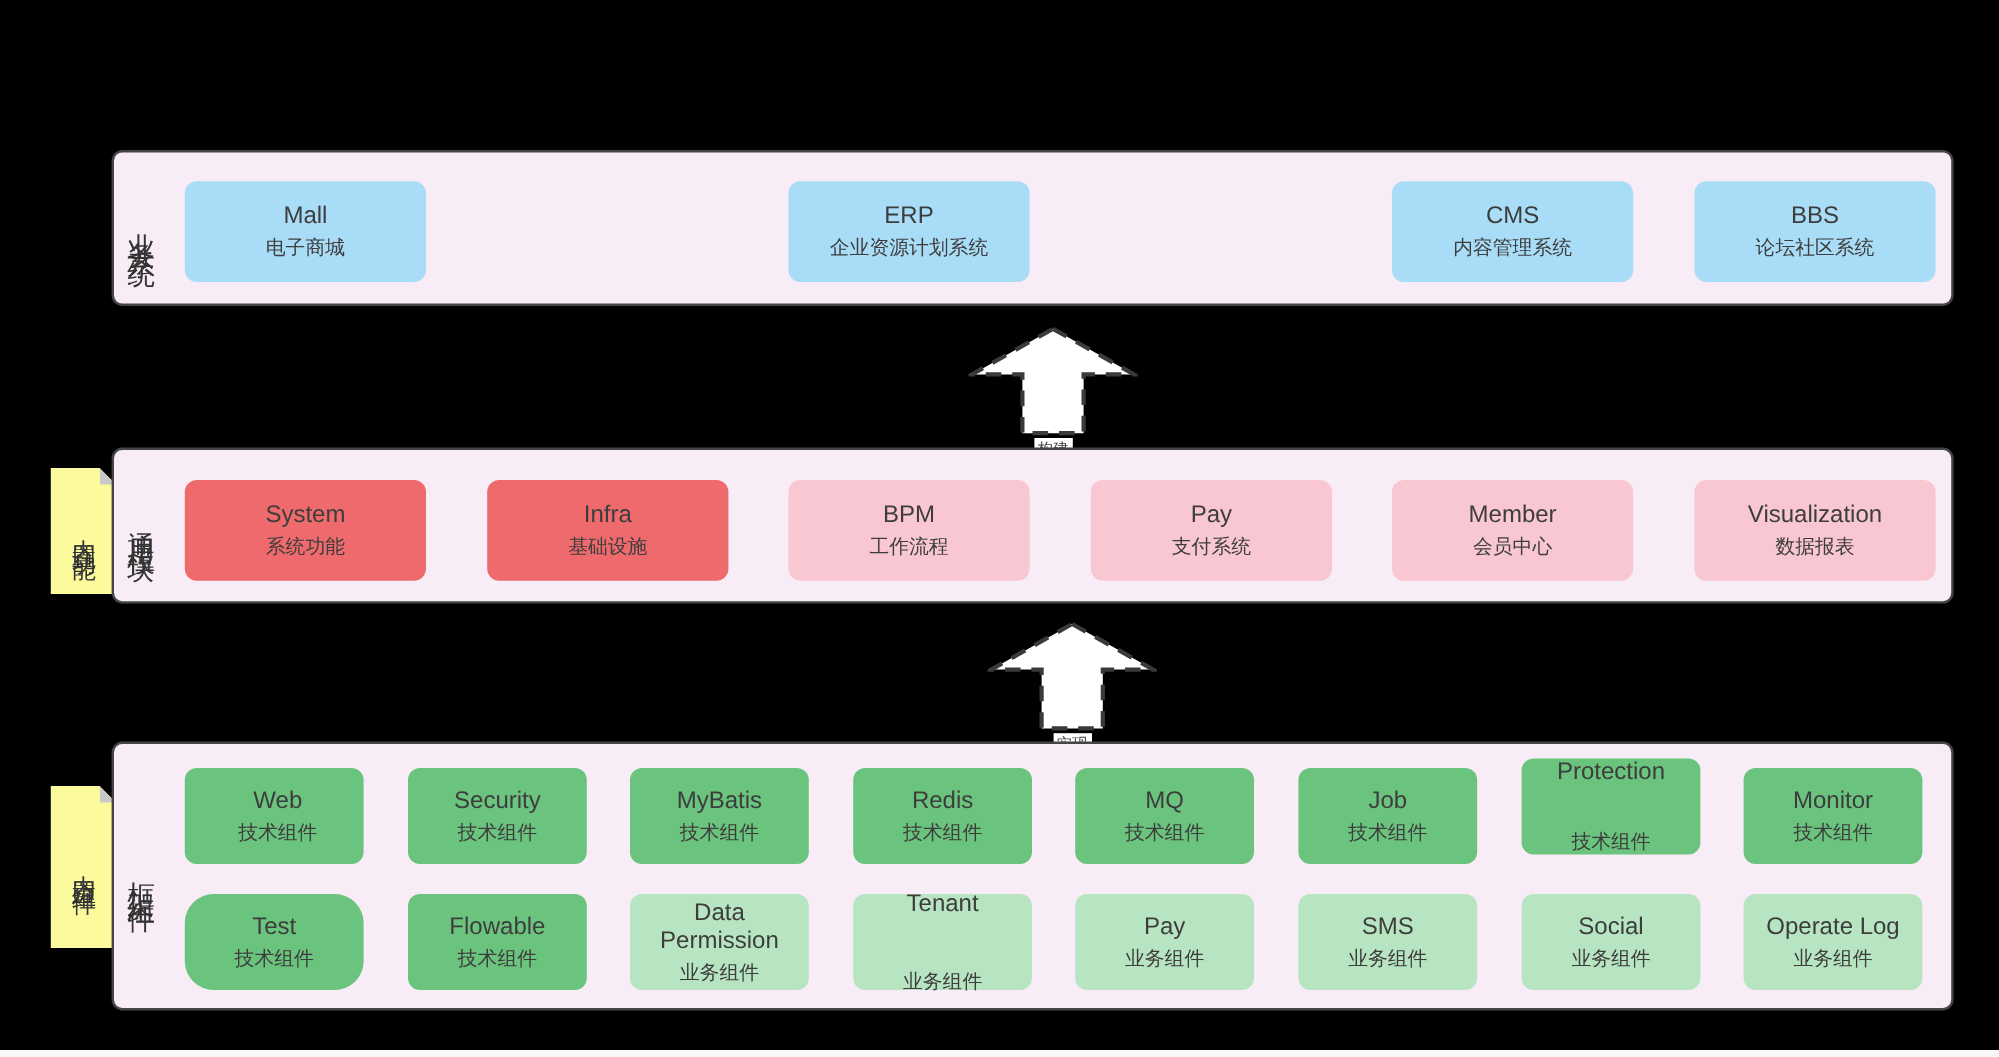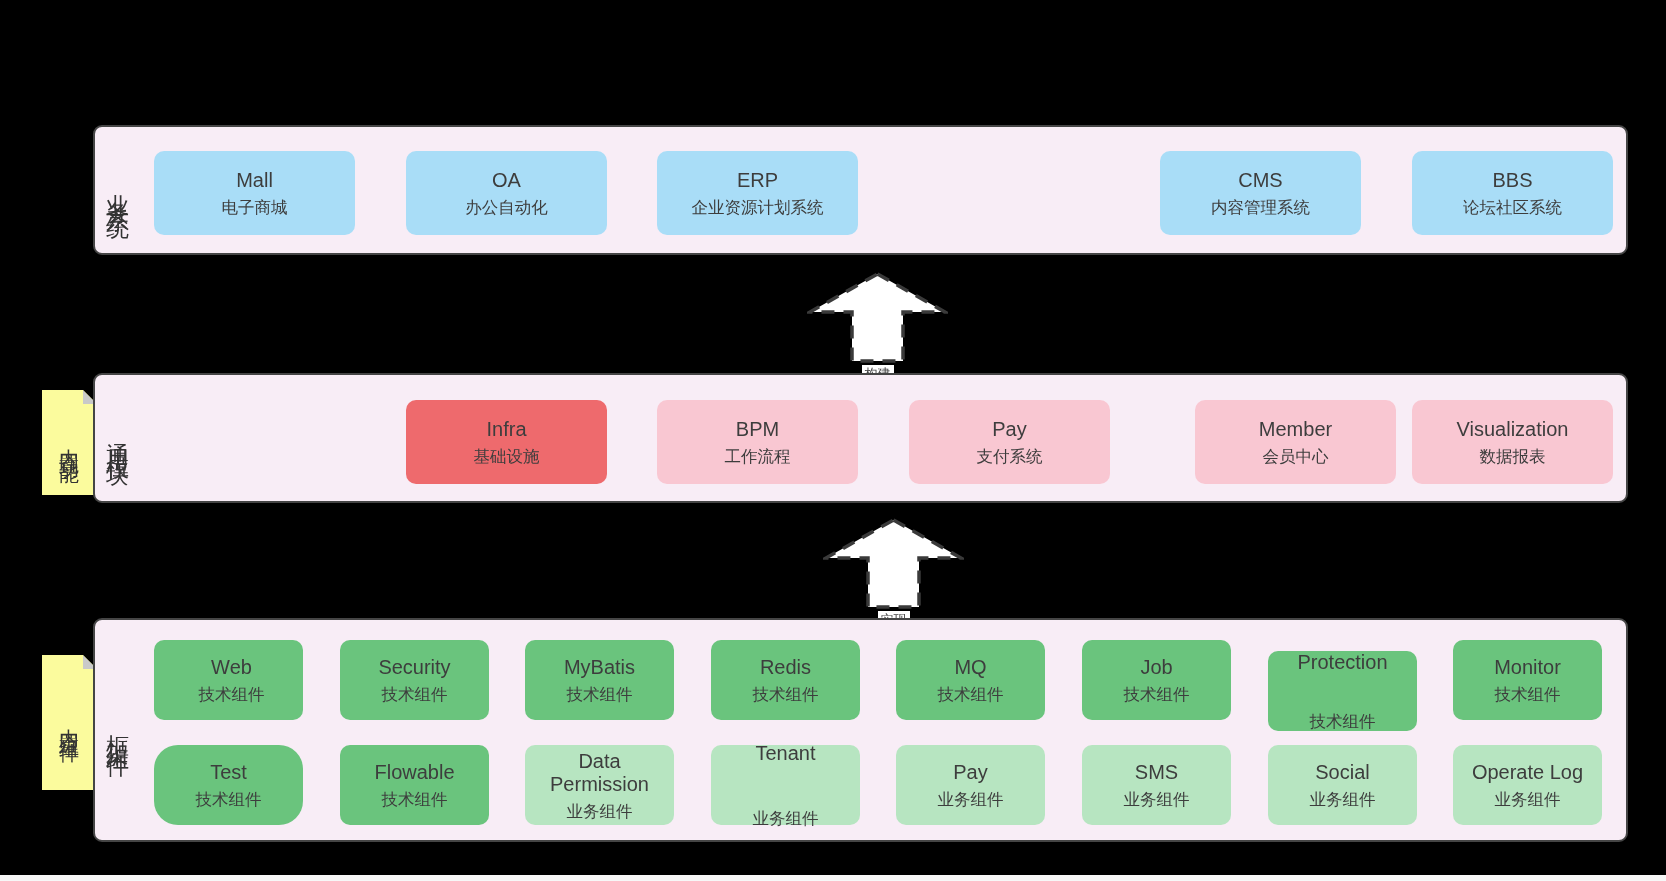--- a/index.html
+++ b/index.html
@@ -79,24 +79,20 @@
     <span class="tag-fold"></span>
   </div>
 
   <div class="band band-1">
     <div class="band-label">业务系统</div>
 
     <div class="box bw c-blue" style="left:59px;top:24px;">
       <div class="box-title">Mall</div>
       <div class="box-sub">电子商城</div>
     </div>
-    <div class="box bw c-blue" style="left:311px;top:24px;">
-      <div class="box-title">OA</div>
-      <div class="box-sub">办公自动化</div>
-    </div>
     <div class="box bw c-blue" style="left:562px;top:24px;">
       <div class="box-title">ERP</div>
       <div class="box-sub">企业资源计划系统</div>
     </div>
     <div class="box bw c-blue" style="left:1065px;top:24px;">
       <div class="box-title">CMS</div>
       <div class="box-sub">内容管理系统</div>
     </div>
     <div class="box bw c-blue" style="left:1317px;top:24px;">
       <div class="box-title">BBS</div>
@@ -107,33 +103,37 @@
   <div class="arrow arrow-1">
     <svg width="141" height="93" viewBox="0 0 141 93">
       <path d="M70.5 3 L138 41 L96 41 L96 90 L45 90 L45 41 L3 41 Z" fill="#ffffff" stroke="#3a3a3a" stroke-width="3.5" stroke-dasharray="13 9" stroke-linejoin="miter"></path>
     </svg>
     <span class="arrow-label">构建</span>
   </div>
 
   <div class="band band-2">
     <div class="band-label">通用模块</div>
 
+    <div class="box bw c-red" style="left:59px;top:25px;">
+      <div class="box-title">System</div>
+      <div class="box-sub">系统功能</div>
+    </div>
     <div class="box bw c-red" style="left:311px;top:25px;">
       <div class="box-title">Infra</div>
       <div class="box-sub">基础设施</div>
     </div>
     <div class="box bw c-pink" style="left:562px;top:25px;">
       <div class="box-title">BPM</div>
       <div class="box-sub">工作流程</div>
     </div>
     <div class="box bw c-pink" style="left:814px;top:25px;">
       <div class="box-title">Pay</div>
       <div class="box-sub">支付系统</div>
     </div>
-    <div class="box bw c-pink" style="left:1065px;top:25px;margin-left:35px;">
+    <div class="box bw c-pink" style="left:1065px;top:25px;">
       <div class="box-title">Member</div>
       <div class="box-sub">会员中心</div>
     </div>
     <div class="box bw c-pink" style="left:1317px;top:25px;">
       <div class="box-title">Visualization</div>
       <div class="box-sub">数据报表</div>
     </div>
   </div>
 
   <div class="arrow arrow-2">
@@ -163,21 +163,21 @@
       <div class="box-sub">技术组件</div>
     </div>
     <div class="box bn c-green" style="left:801px;top:20px;">
       <div class="box-title">MQ</div>
       <div class="box-sub">技术组件</div>
     </div>
     <div class="box bn c-green" style="left:987px;top:20px;">
       <div class="box-title">Job</div>
       <div class="box-sub">技术组件</div>
     </div>
-    <div class="box bn c-green" style="left:1173px;top:31px;gap:38px;">
+    <div class="box bn c-green" style="left:1173px;top:12px;gap:38px;">
       <div class="box-title">Protection</div>
       <div class="box-sub">技术组件</div>
     </div>
     <div class="box bn c-green" style="left:1358px;top:20px;">
       <div class="box-title">Monitor</div>
       <div class="box-sub">技术组件</div>
     </div>
 
     <div class="box bn c-green" style="left:59px;top:125px;border-radius:24px;">
       <div class="box-title">Test</div>

